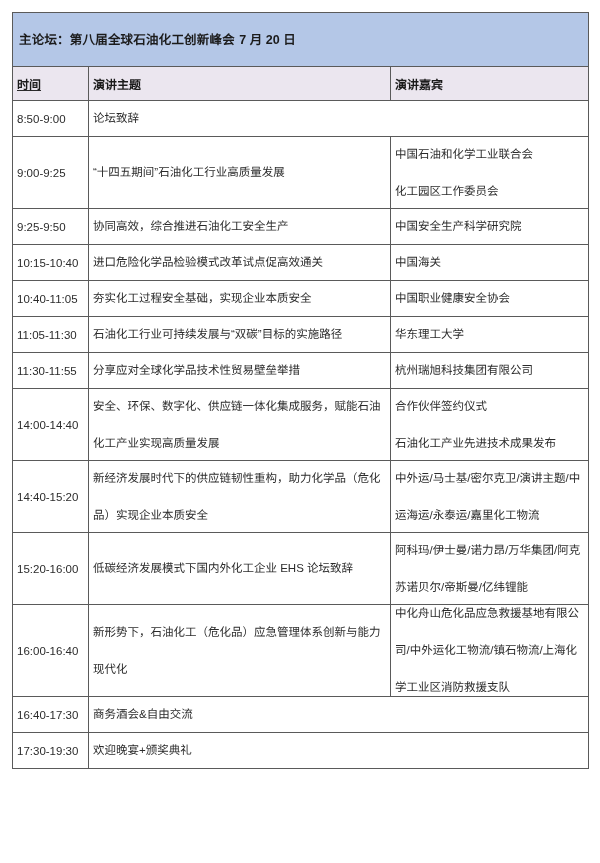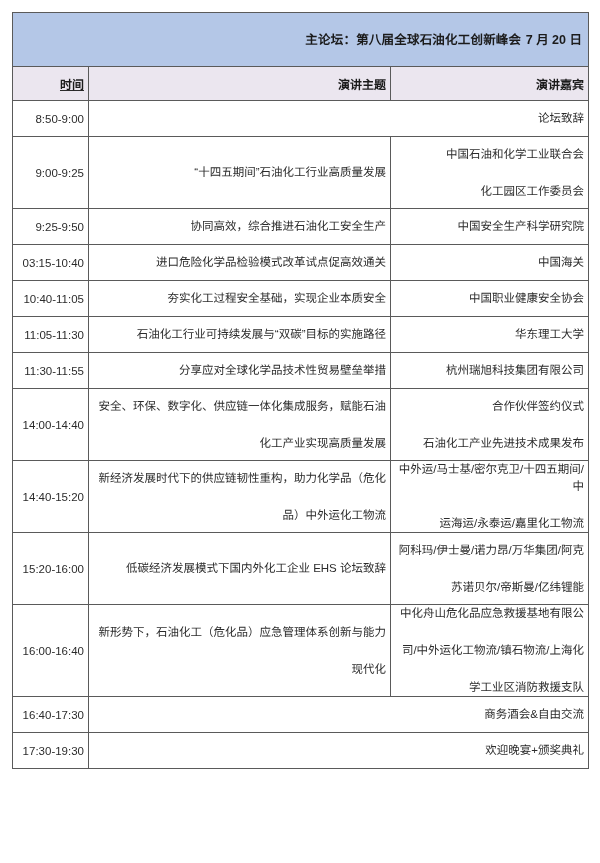--- a/index.html
+++ b/index.html
@@ -28,21 +28,21 @@
     width: 576px;
     border-collapse: collapse;
     table-layout: fixed;
     border: 1px solid #5a5a5a;
   }
 
   table.agenda td,
   table.agenda th {
     border: 1px solid #5a5a5a;
     padding: 0 4px;
-    text-align: right;
+    text-align: left;
     vertical-align: middle;
     font-weight: normal;
   }
 
   col.c-time  { width: 76px; }
   col.c-topic { width: 302px; }
   col.c-guest { width: 198px; }
 
   
   .title-cell {
@@ -145,21 +145,21 @@
         <tr class="r-1">
           <td class="time">9:25-9:50</td>
           <td class="cell">
             <span class="line">协同高效，综合推进石油化工安全生产</span>
           </td>
           <td class="cell">
             <span class="line">中国安全生产科学研究院</span>
           </td>
         </tr>
         <tr class="r-1">
-          <td class="time">03:15-10:40</td>
+          <td class="time">10:15-10:40</td>
           <td class="cell">
             <span class="line">进口危险化学品检验模式改革试点促高效通关</span>
           </td>
           <td class="cell">
             <span class="line">中国海关</span>
           </td>
         </tr>
         <tr class="r-1">
           <td class="time">10:40-11:05</td>
           <td class="cell">
@@ -195,24 +195,24 @@
           </td>
           <td class="cell">
             <span class="line">合作伙伴签约仪式</span>
             <span class="line">石油化工产业先进技术成果发布</span>
           </td>
         </tr>
         <tr class="r-2">
           <td class="time">14:40-15:20</td>
           <td class="cell">
             <span class="line">新经济发展时代下的供应链韧性重构，助力化学品（危化</span>
-            <span class="line">品）中外运化工物流</span>
-          </td>
-          <td class="cell">
-            <span class="line">中外运/马士基/密尔克卫/十四五期间/中</span>
+            <span class="line">品）实现企业本质安全</span>
+          </td>
+          <td class="cell">
+            <span class="line">中外运/马士基/密尔克卫/演讲主题/中</span>
             <span class="line">运海运/永泰运/嘉里化工物流</span>
           </td>
         </tr>
         <tr class="r-2">
           <td class="time">15:20-16:00</td>
           <td class="cell">
             <span class="line">低碳经济发展模式下国内外化工企业 EHS 论坛致辞</span>
           </td>
           <td class="cell">
             <span class="line">阿科玛/伊士曼/诺力昂/万华集团/阿克</span>

